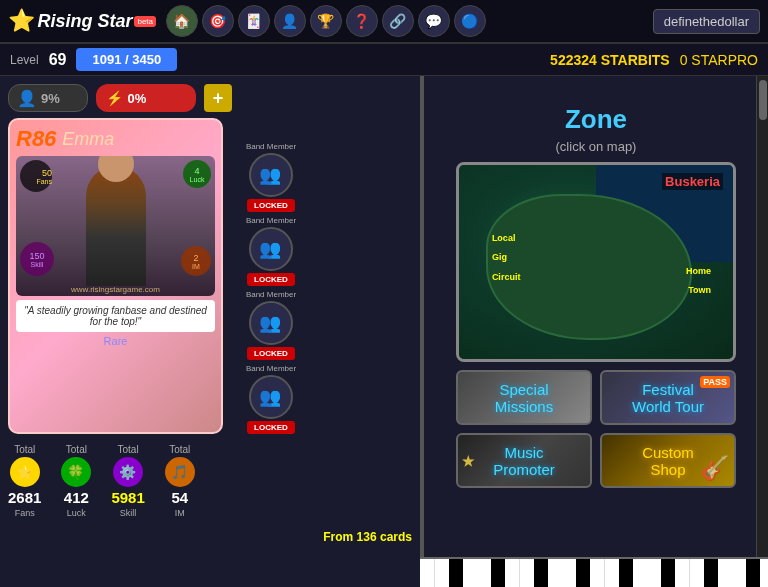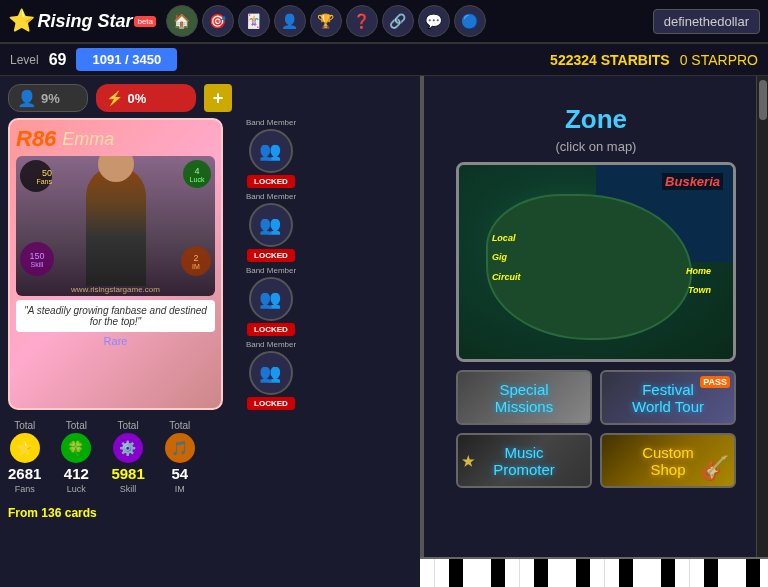--- a/index.html
+++ b/index.html
@@ -313,20 +313,21 @@
       font-size: 11px;
       margin-top: 3px;
     }
 
     
     .band-members {
       display: flex;
       flex-direction: column;
       gap: 4px;
       width: 80px;
+      margin-top: 24px;
     }
     .band-slot {
       display: flex;
       flex-direction: column;
       align-items: center;
       gap: 2px;
     }
     .band-slot-label {
       font-size: 8px;
       color: #aaa;
@@ -384,21 +385,21 @@
     .total-icon.im { background: #cc6600; }
     .total-value {
       font-size: 15px;
       font-weight: bold;
       color: white;
     }
     .total-value.skill { color: #ffff00; }
     .from-cards {
       color: #aaa;
       font-size: 12px;
-      text-align: left;
+      text-align: right;
       margin-top: 2px;
     }
     .from-cards span { color: #ffff00; font-weight: bold; }
 
     
     .vertical-divider {
       width: 4px;
       background: #555;
     }
 
@@ -427,21 +428,20 @@
 
     
     .map-container {
       width: 280px;
       height: 200px;
       background: #1a3a4a;
       border-radius: 8px;
       border: 3px solid #888;
       position: relative;
       overflow: hidden;
-      font-style: italic;
     }
     .map-bg {
       width: 100%;
       height: 100%;
       background: radial-gradient(ellipse at 40% 40%, #1a5a3a 0%, #0d3a2a 40%, #0a2a1a 100%);
       position: relative;
     }
     .map-water {
       position: absolute;
       top: 0; right: 0;

